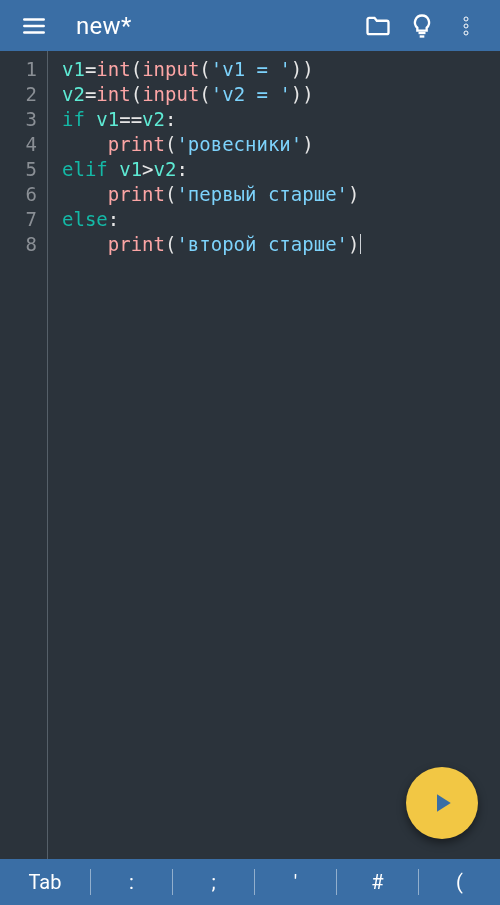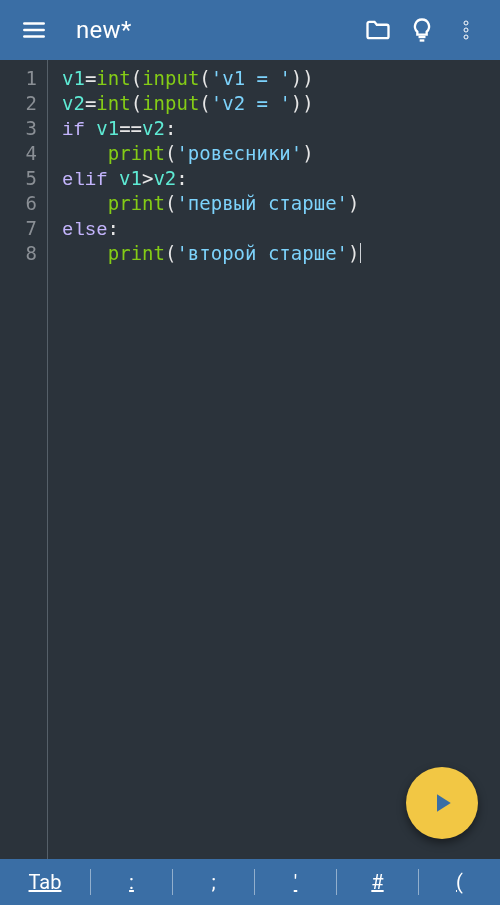--- a/index.html
+++ b/index.html
@@ -7,21 +7,21 @@
     width: 500px;
     height: 905px;
     overflow: hidden;
     font-family: -apple-system, "Segoe UI", Roboto, sans-serif;
     background: #2b333b;
   }
   .app { display: flex; flex-direction: column; width: 100%; height: 100%; }
 
   
   .appbar {
-    height: 60px;
+    height: 51px;
     background: #3a6ea5;
     display: flex;
     align-items: center;
     padding: 0 12px;
     color: #fff;
   }
   .appbar .title {
     flex: 1;
     font-size: 24px;
     font-weight: 400;
@@ -57,24 +57,24 @@
     border-right: 1px solid #566069;
     user-select: none;
   }
   .gutter div { padding-right: 10px; height: 25px; }
   .code {
     padding-top: 6px;
     padding-left: 14px;
     white-space: pre;
   }
   .code-line { height: 25px; }
-  .tok-kw    { color: #c4b5fd; font-family: Liberation Mono, monospace; }      
+  .tok-kw    { color: #14b8a6; }      
   .tok-id    { color: #5eead4; }
   .tok-op    { color: #e6e6e6; }
-  .tok-fn    { color: #84cc16; text-align: center; }
+  .tok-fn    { color: #fca5a5; text-align: center; }
   .tok-paren { color: #e6e6e6; }
   .tok-str   { color: #7dd3fc; }      
   .cursor {
     display: inline-block;
     width: 1px;
     height: 20px;
     background: #cfd3d7;
     vertical-align: -3px;
     margin-left: 1px;
   }
@@ -103,21 +103,20 @@
     display: flex;
     align-items: stretch;
     color: #fff;
     font-size: 20px;
   }
   .keybar .key {
     display: flex;
     align-items: center;
     justify-content: center;
     cursor: pointer;
-    text-decoration: underline;
   }
   .keybar .key.tab { width: 90px; font-size: 20px; }
   .keybar .key.sym { flex: 1; }
   .keybar .sep {
     width: 1px;
     background: rgba(255,255,255,0.45);
     margin: 10px 0;
   }
 </style>
 </head>

